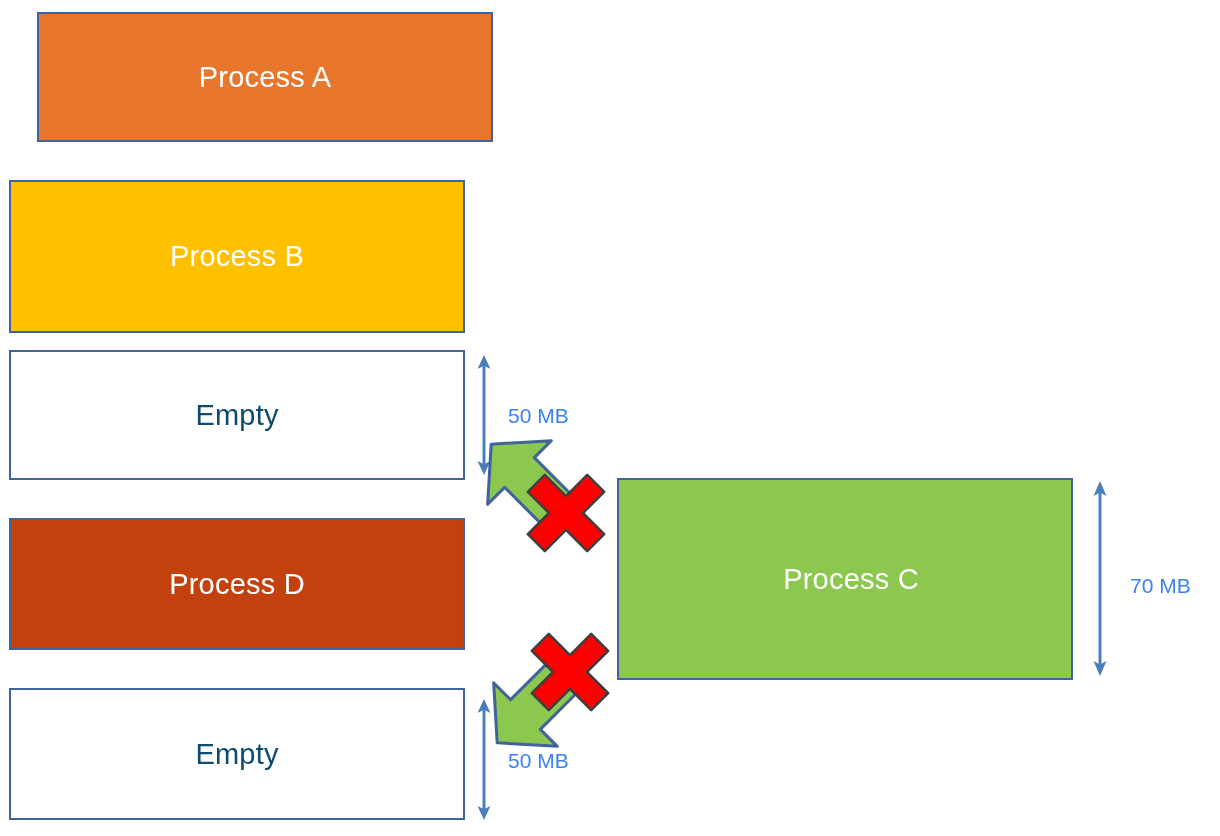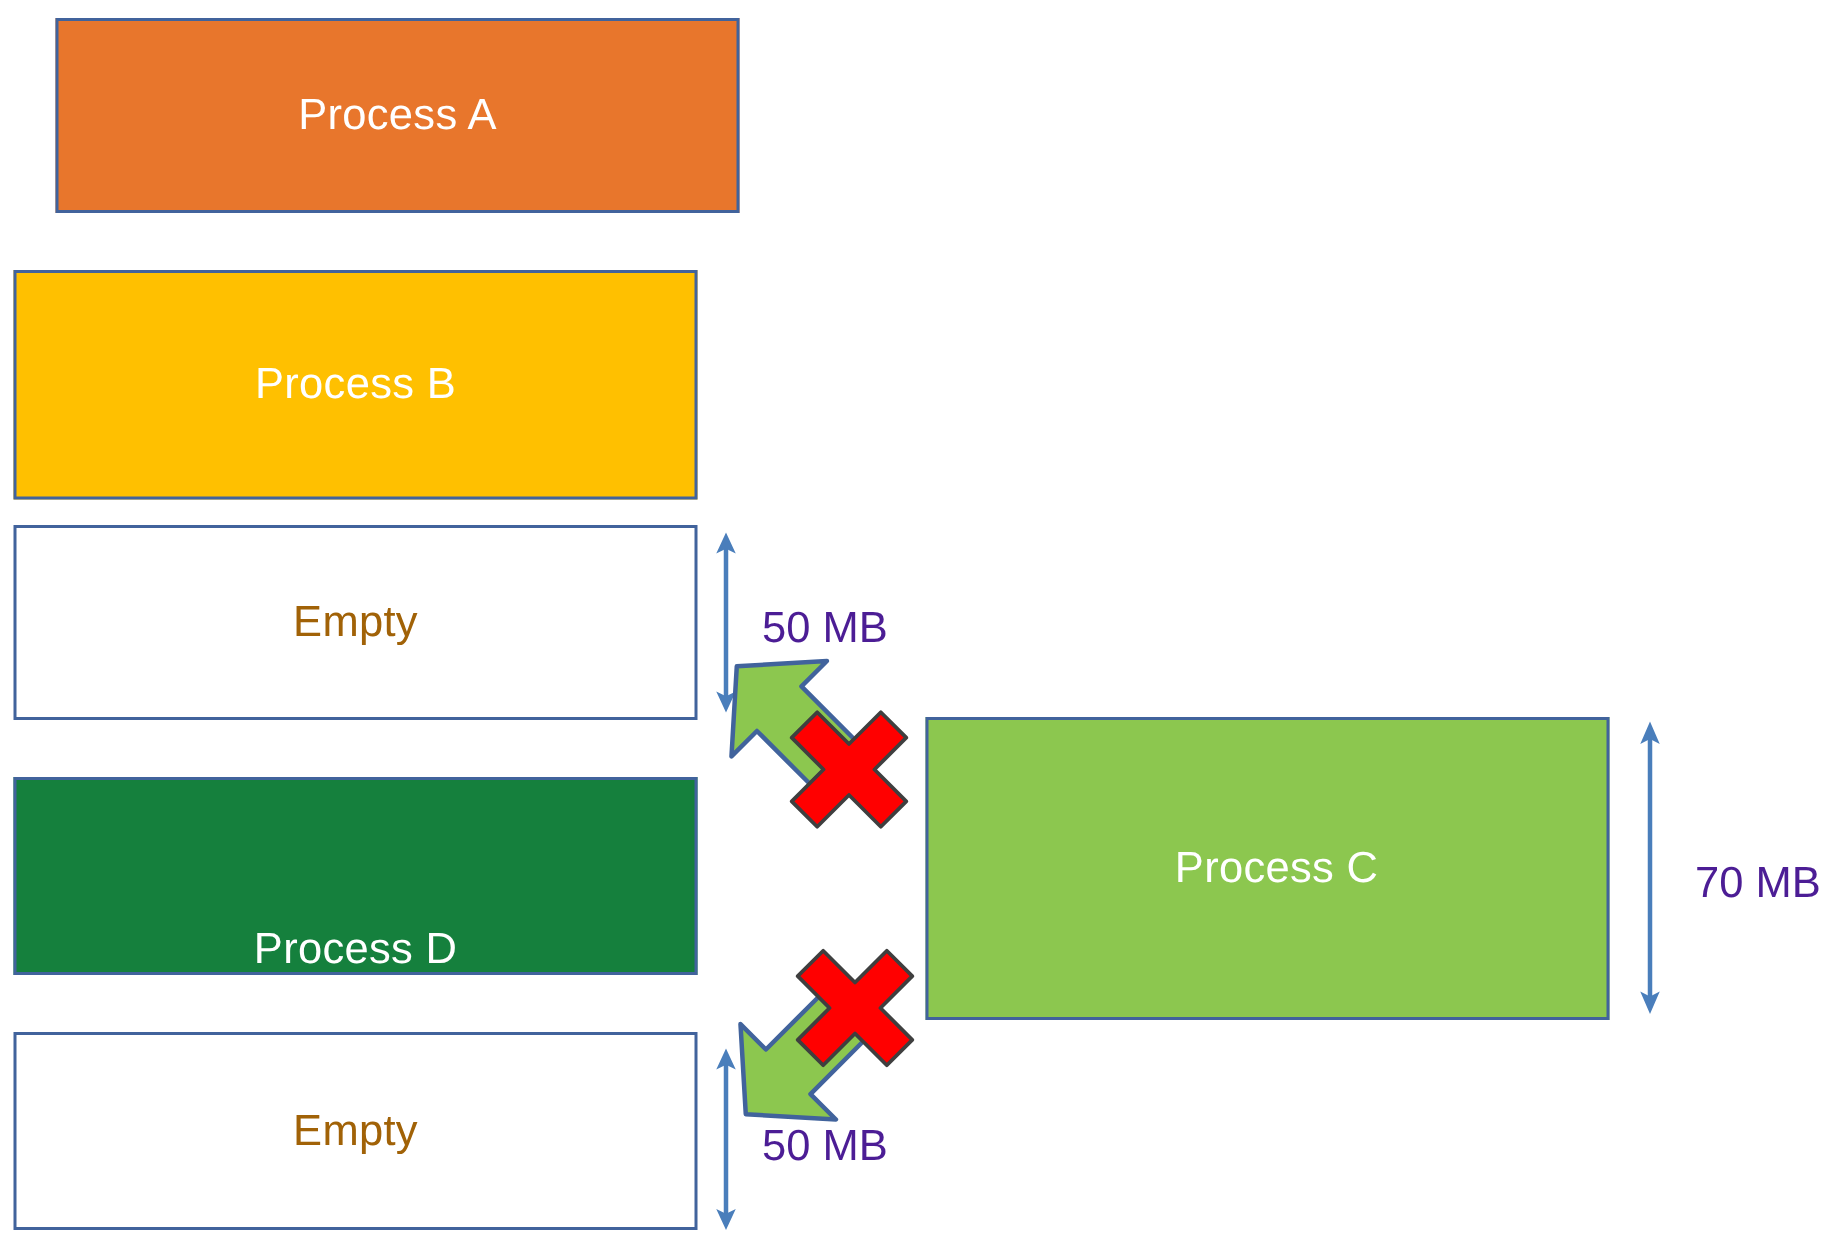--- a/index.html
+++ b/index.html
@@ -25,26 +25,26 @@
     align-items: center;
     justify-content: center;
   }
   .block-label {
     font-size: 29px;
     letter-spacing: 0.2px;
     line-height: 1;
     user-select: none;
   }
   .label-light { color: #ffffff; }
-  .label-dark  { color: #a16207; }
+  .label-dark  { color: #0c4a6e; }
 
   .dim-label {
     position: absolute;
-    font-size: 29px;
-    color: #4c1d95;
+    font-size: 21px;
+    color: #3b82f6;
     white-space: nowrap;
     line-height: 1;
     user-select: none;
   }
   .svg-layer {
     position: absolute;
     left: 0;
     top: 0;
     width: 1220px;
     height: 836px;
@@ -62,21 +62,21 @@
   </div>
 
   <div class="block" style="left:9px; top:180px; width:456px; height:153px; background:#ffc000;">
     <span class="block-label label-light">Process B</span>
   </div>
 
   <div class="block" style="left:9px; top:350px; width:456px; height:130px; background:#ffffff;">
     <span class="block-label label-dark">Empty</span>
   </div>
 
-  <div class="block" style="left:9px; top:518px; width:456px; height:132px; background:#15803d;align-items:flex-end;">
+  <div class="block" style="left:9px; top:518px; width:456px; height:132px; background:#c2410c;">
     <span class="block-label label-light">Process D</span>
   </div>
 
   <div class="block" style="left:9px; top:688px; width:456px; height:132px; background:#ffffff;">
     <span class="block-label label-dark">Empty</span>
   </div>
 
   <div class="block" style="left:617px; top:478px; width:456px; height:202px; background:#8cc74f;padding-left:12px;">
     <span class="block-label label-light">Process C</span>
   </div>

